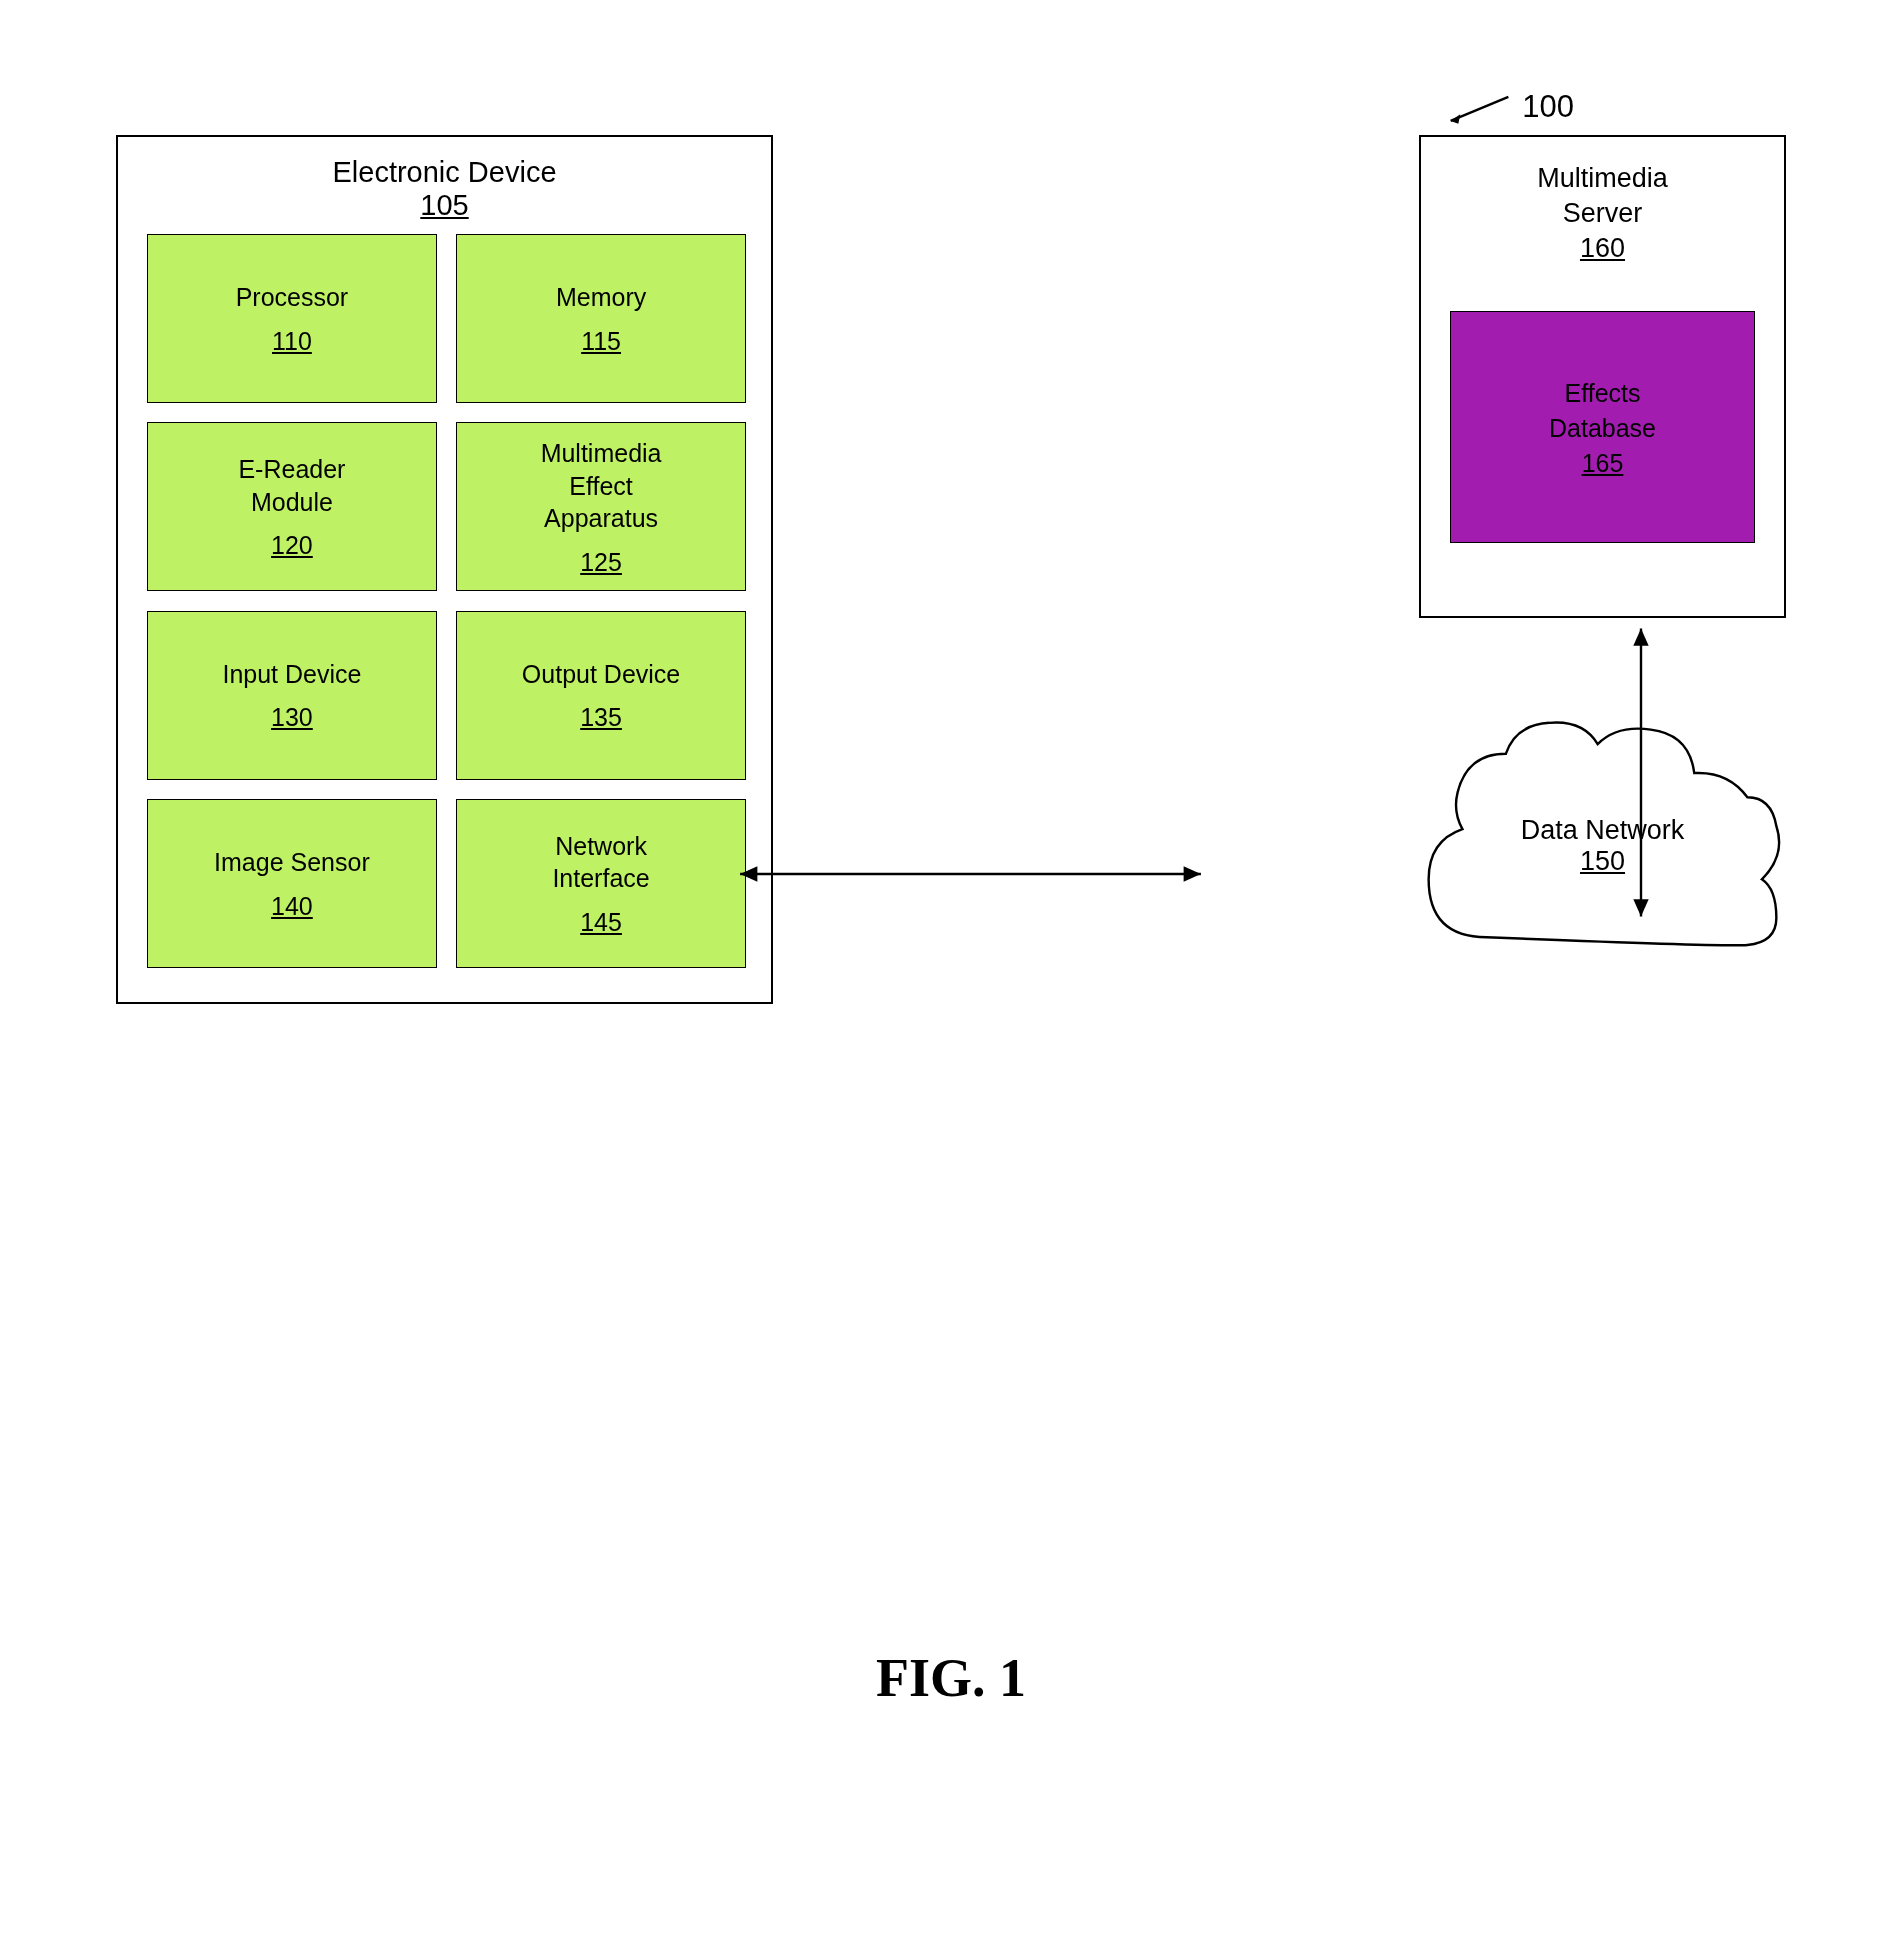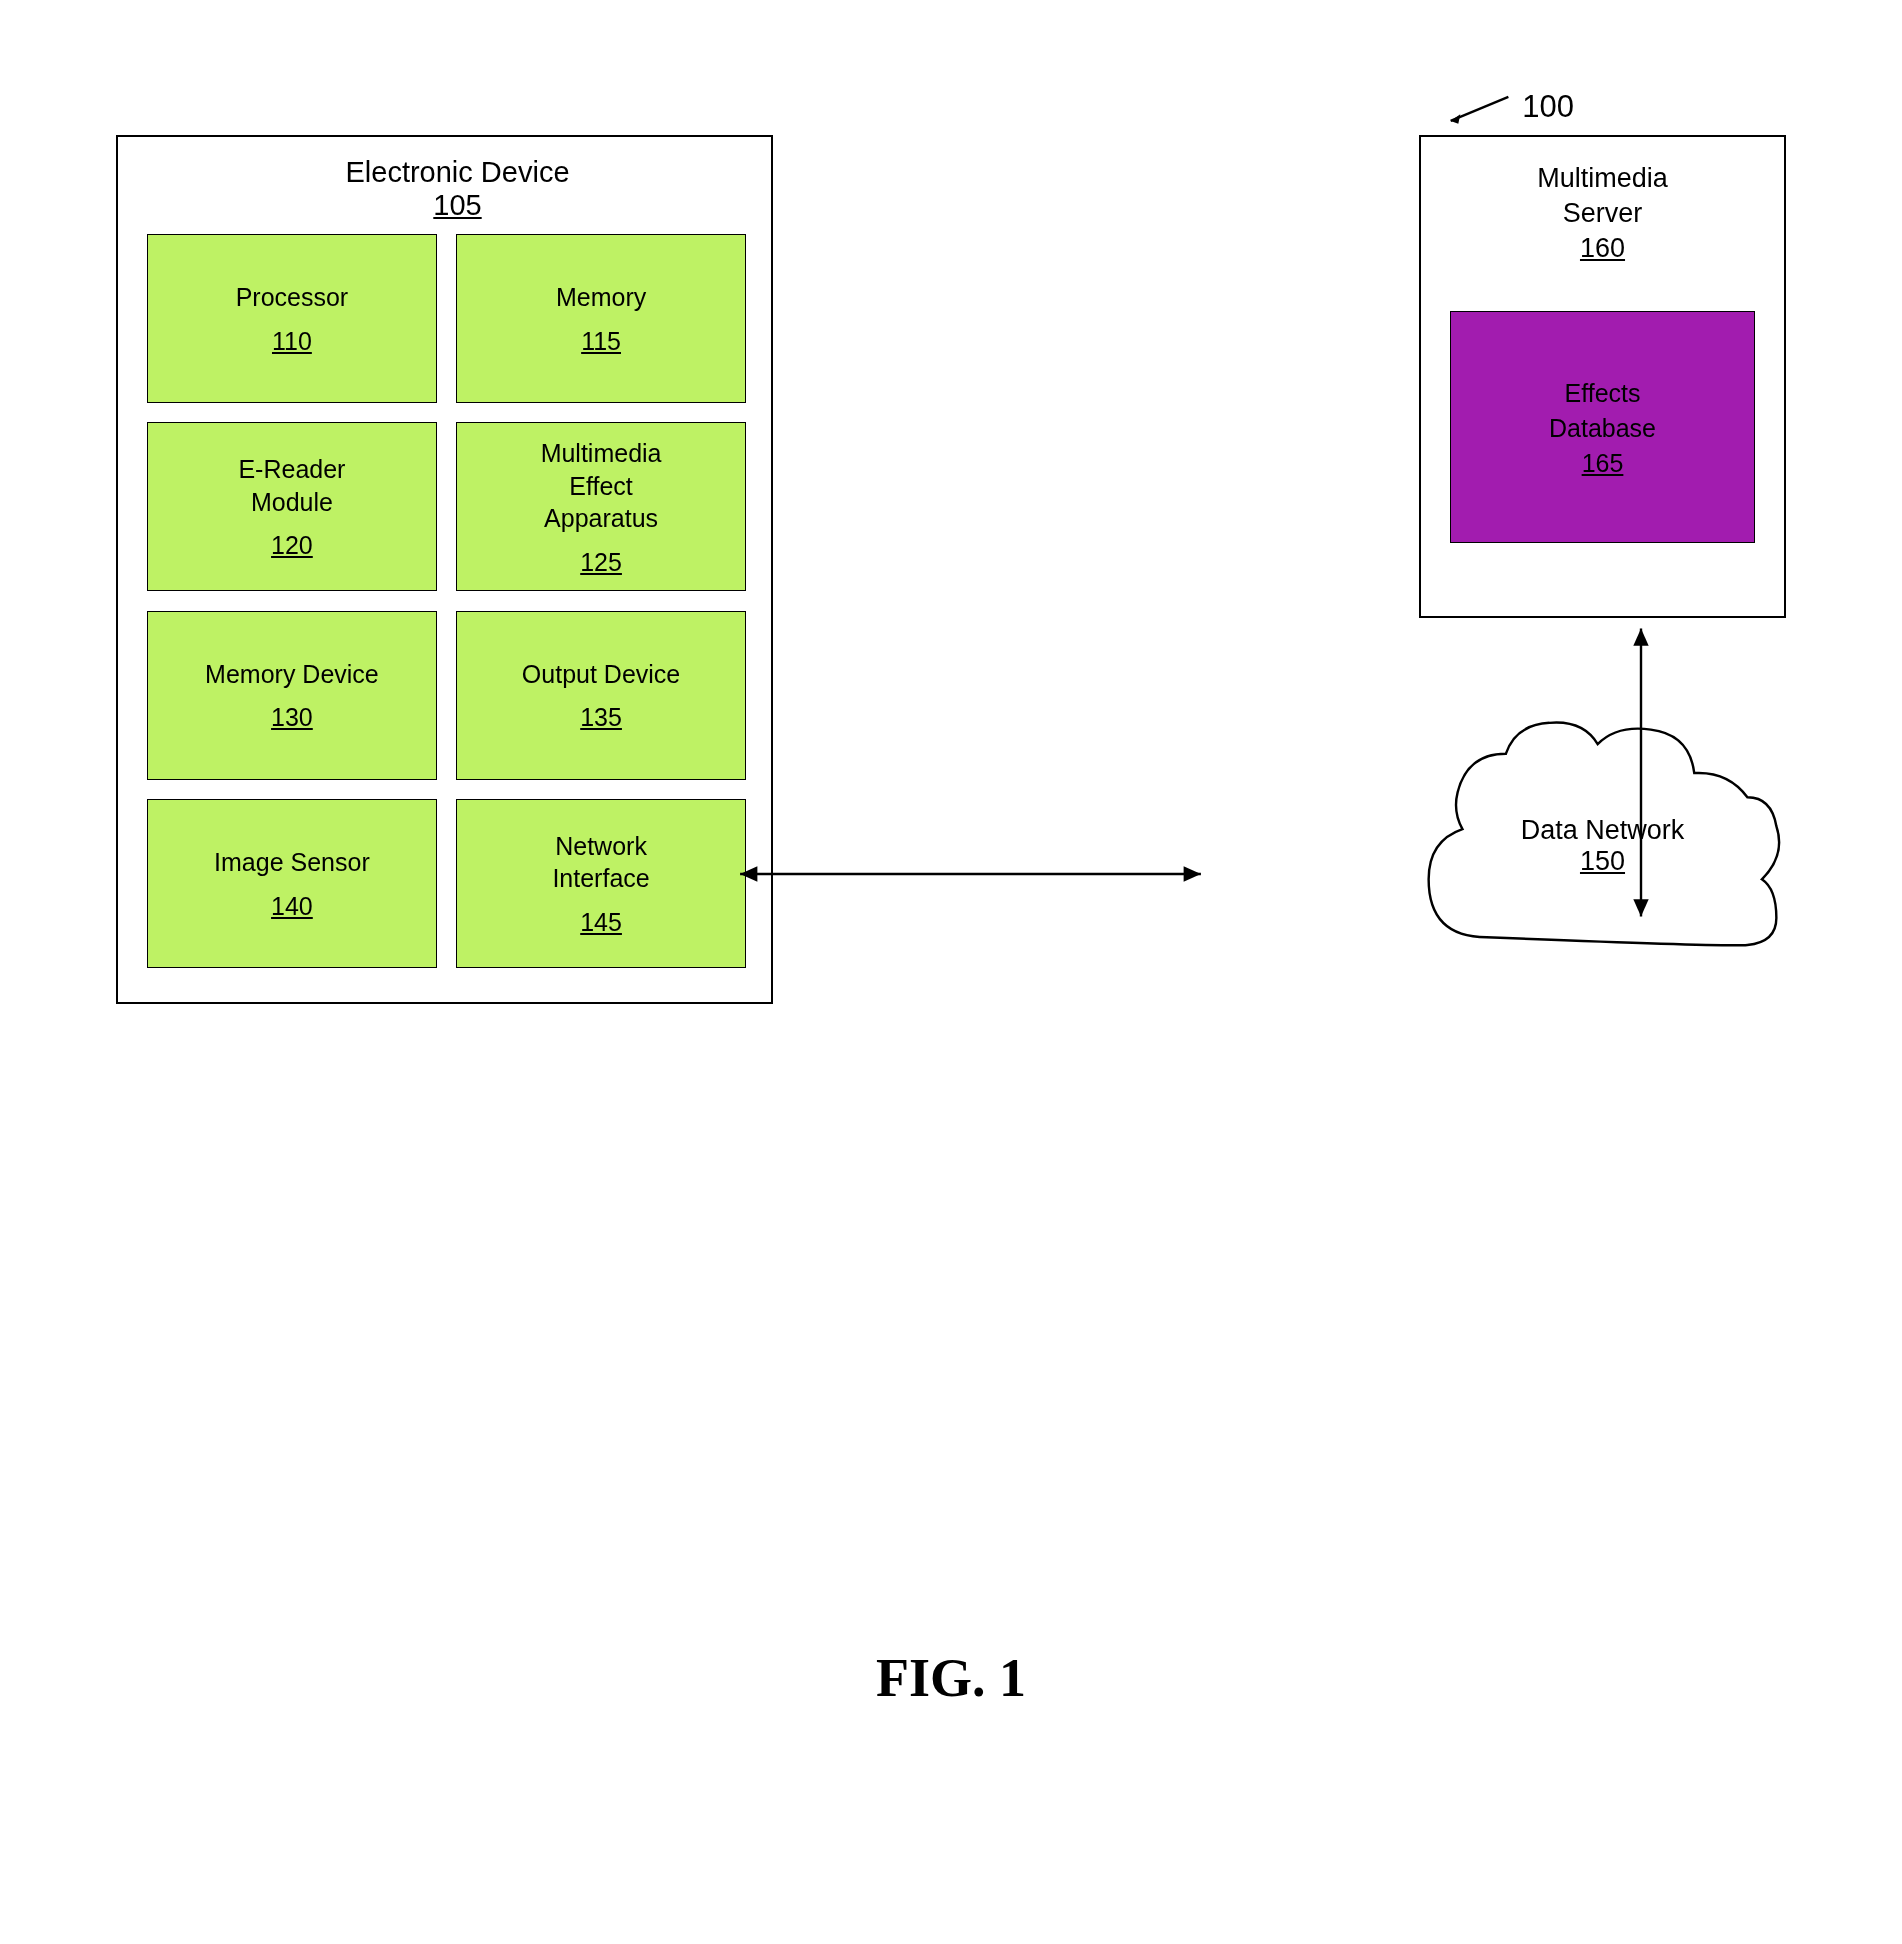--- a/index.html
+++ b/index.html
@@ -32,21 +32,20 @@
     }
 
     .electronic-device-title {
       position: absolute;
       top: 19.3px;
       left: 0;
       width: 100%;
       text-align: center;
       font-size: 29px;
       color: #000;
-      margin-left: 13px;
     }
 
     .electronic-device-title .underline {
       text-decoration: underline;
     }
 
     
     .components-grid {
       position: absolute;
       top: 97px;
@@ -213,21 +212,21 @@
         <div class="component-label">E-Reader<br>Module</div>
         <div class="component-num">120</div>
       </div>
 
       <div class="component-box">
         <div class="component-label">Multimedia<br>Effect<br>Apparatus</div>
         <div class="component-num">125</div>
       </div>
 
       <div class="component-box">
-        <div class="component-label">Memory Device</div>
+        <div class="component-label">Input Device</div>
         <div class="component-num">130</div>
       </div>
 
       <div class="component-box">
         <div class="component-label">Output Device</div>
         <div class="component-num">135</div>
       </div>
 
       <div class="component-box">
         <div class="component-label">Image Sensor</div>

